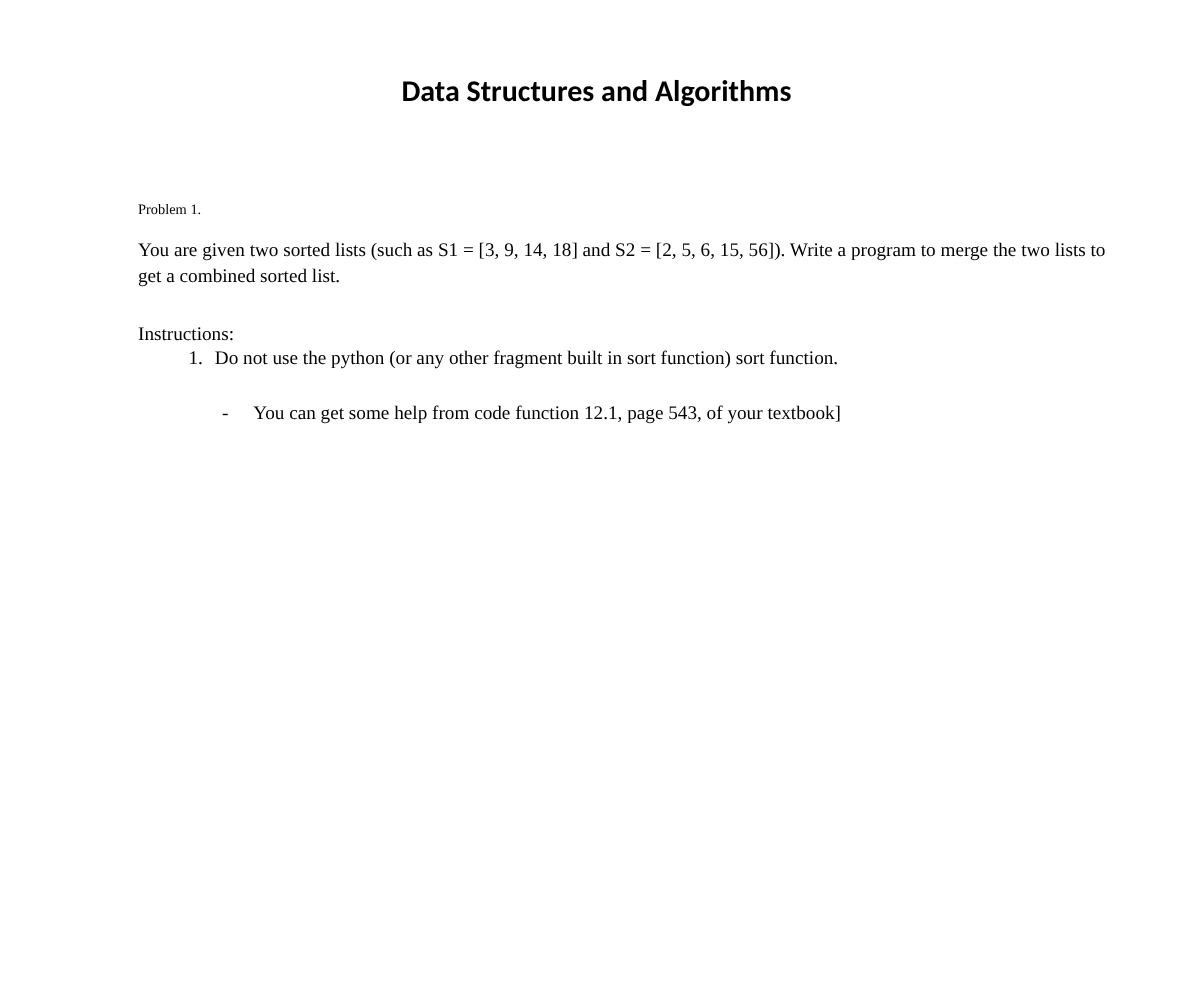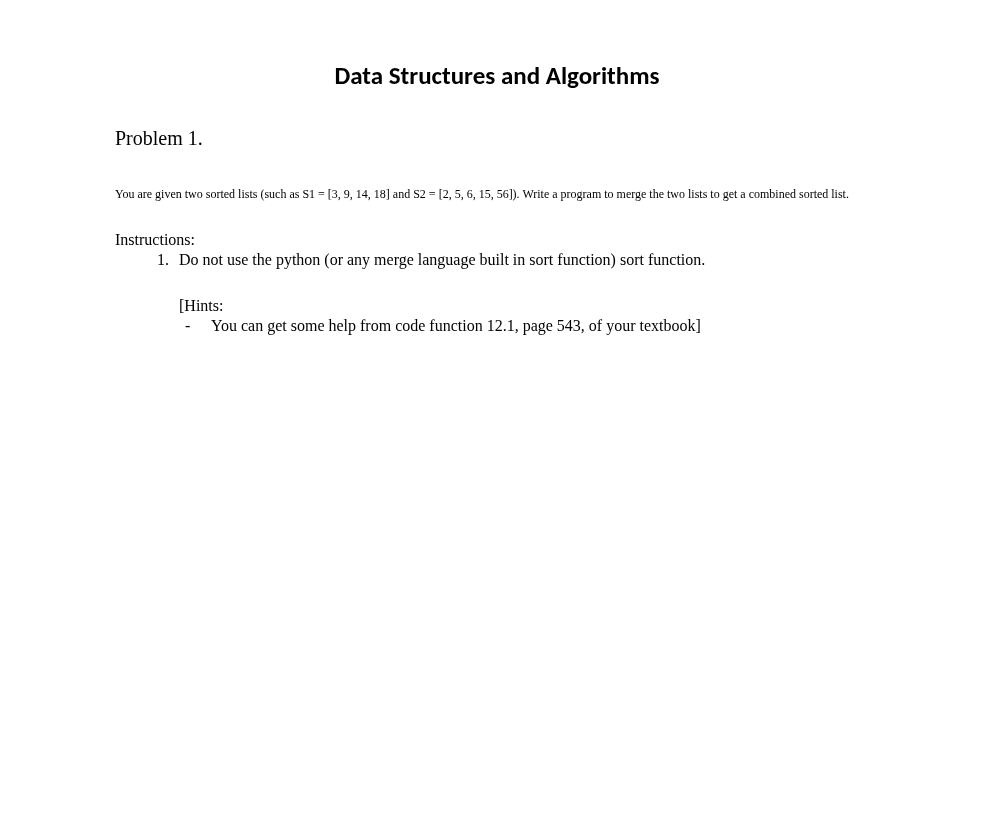--- a/index.html
+++ b/index.html
@@ -13,29 +13,29 @@
       color: #000;
       background: #fff;
       width: 999px;
       height: 820px;
       padding: 60px 60px 0 115px;
     }
     .title {
       font-family: Calibri, Arial, sans-serif;
       font-size: 25px;
       text-align: center;
-      margin-bottom: 36px;
+      margin-bottom: 76px;
       padding-right: 60px;
     }
     .problem-label {
-      font-size: 20px;
-      margin-bottom: 36px;
+      font-size: 12px;
+      margin-bottom: 16px;
     }
     .problem-body {
-      font-size: 12px;
+      font-size: 16px;
       line-height: 1.35;
       margin-bottom: 28px;
       max-width: 820px;
     }
     .instructions-label {
       font-size: 16px;
       margin-bottom: 2px;
       margin-top: 29px;
     }
     .instructions-list {
@@ -72,23 +72,22 @@
 <h1 class="title">Data Structures and Algorithms</h1>
 
 <p class="problem-label">Problem 1.</p>
 
 <p class="problem-body">You are given two sorted lists (such as S1 = [3, 9, 14, 18] and S2 = [2, 5, 6, 15, 56]). Write a program to merge the two lists to get a combined sorted list.</p>
 
 <p class="instructions-label">Instructions:</p>
 
 <ol class="instructions-list">
   <li>
-    <span>Do not use the python (or any merge language built in sort function) sort function.</span>
+    <span>Do not use the python (or any other fragment built in sort function) sort function.</span>
     <div class="hints-block" style="margin-top:28px;">
-      <p class="hints-label">[Hints:</p>
       <ul class="hints-list">
         <li>
           <span>You can get some help from code function 12.1, page 543, of your textbook]</span>
         </li>
       </ul>
     </div>
   </li>
 </ol>
 
 </body></html>

